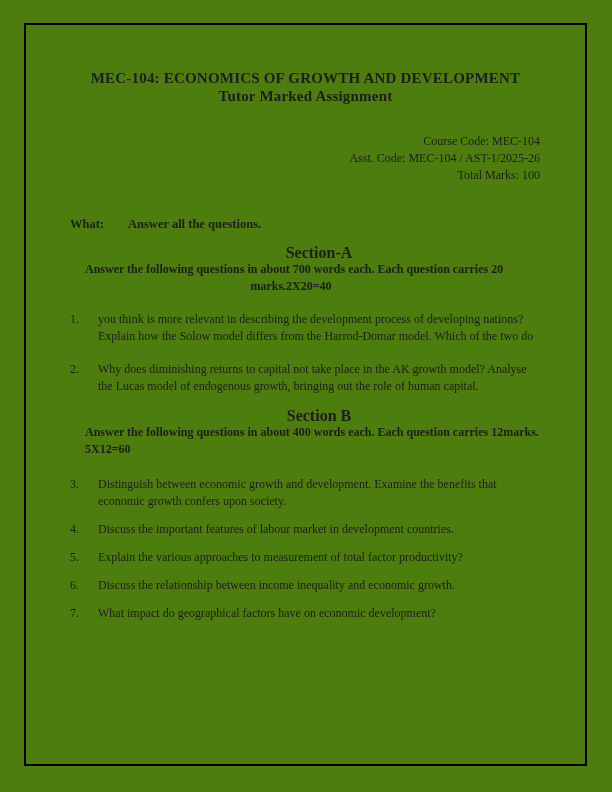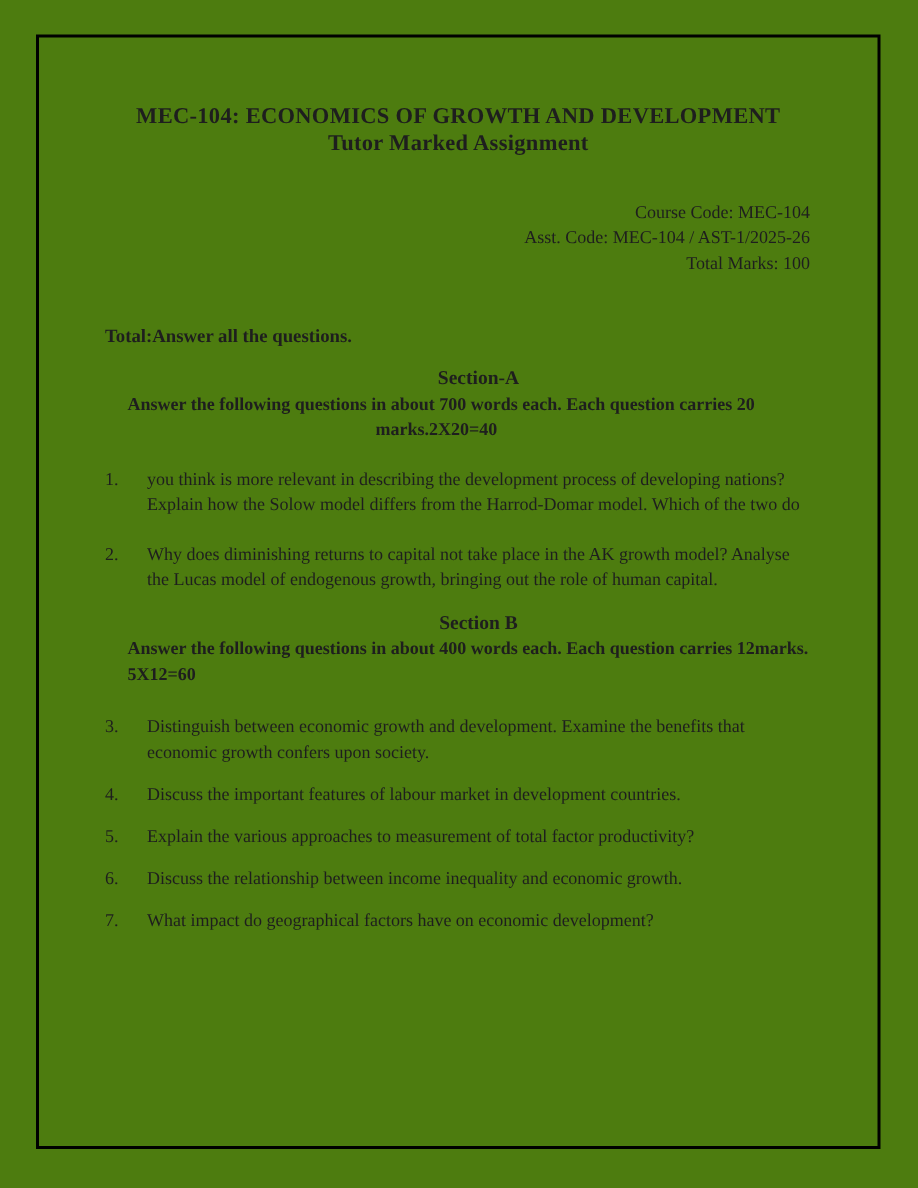--- a/index.html
+++ b/index.html
@@ -43,28 +43,28 @@
     line-height: 16.8px;
     white-space: nowrap;
     padding-left: 32px;
   }
   .note-line {
     top: 217px; left: 70px;
     font-weight: bold;
     font-size: 12.5px;
     white-space: nowrap;
   }
-  .note-text { margin-left: 0; }
+  .note-text { margin-left: 24px; }
 
   .section-heading {
     left: 24px; width: 563px;
     padding-left: 27px;
     text-align: center;
     font-weight: bold;
-    font-size: 13px;
+    font-size: 16px;
   }
   #section-a-heading { top: 244px; }
   #section-b-heading { top: 407px; }
 
   .instr {
     left: 85px;
     font-weight: bold;
     font-size: 12px;
     line-height: 17px;
     white-space: nowrap;
@@ -102,21 +102,21 @@
     <div>Tutor Marked Assignment</div>
   </div>
 
   <div class="abs codes-block">
     <div>Course Code: MEC-104</div>
     <div>Asst. Code: MEC-104 / AST-1/2025-26</div>
     <div>Total Marks: 100</div>
   </div>
 
   <div class="abs note-line">
-    <span>Total:</span><span class="note-text">Answer all the questions.</span>
+    <span>What:</span><span class="note-text">Answer all the questions.</span>
   </div>
 
   <div id="section-a-heading" class="abs section-heading">Section-A</div>
 
   <div id="instr-a" class="abs instr">
     <div>Answer the following questions in about 700 words each. Each question carries 20</div>
     <div class="instr-row">
       <span>marks.</span>
       <span>2X20=40</span>
     </div>

